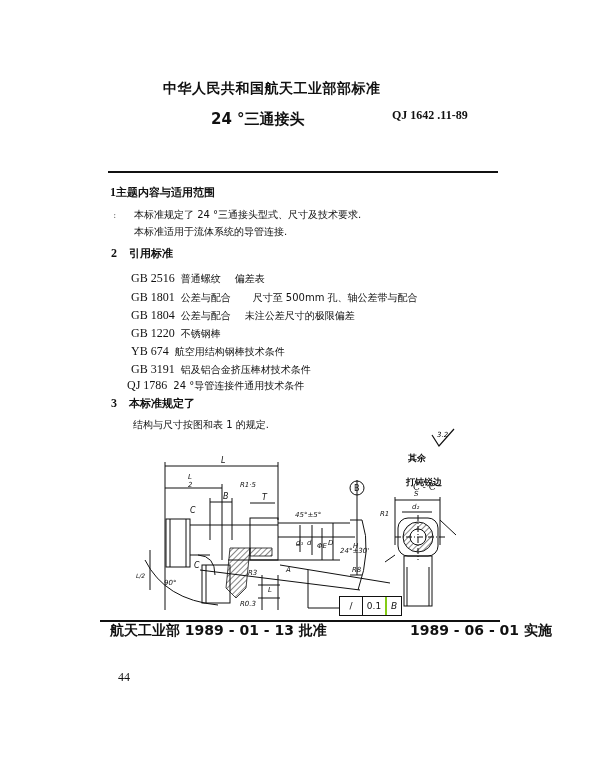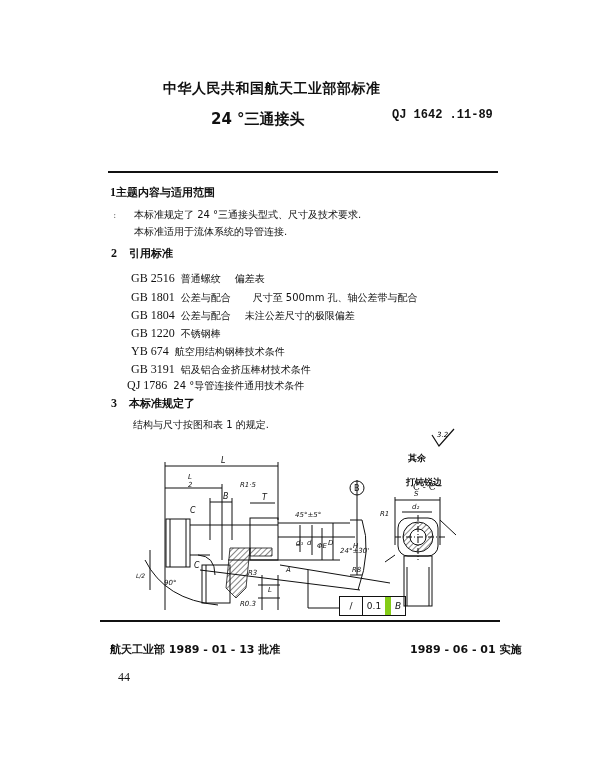--- a/index.html
+++ b/index.html
@@ -1,31 +1,31 @@
 <!DOCTYPE html>
 <html><head>
 <meta charset="utf-8">
 <style>
   html, body { margin:0; padding:0; background:#ffffff; }
   body { width:600px; height:776px; position:relative; overflow:hidden;
          font-family:"DejaVu Serif", serif; color:#111; }
   .abs { position:absolute; white-space:nowrap; }
   .header-org { left:163px; top:80px; font-family:"DejaVu Sans", sans-serif; font-weight:bold; font-size:14px; letter-spacing:0.5px; }
-  .doc-code { left:392px; top:108px; font-family:Liberation Mono, monospace; font-weight:bold; font-size:12px; }
+  .doc-code { left:392px; top:108px; font-family:Liberation Serif, serif; font-weight:bold; font-size:12px; }
   .doc-title { left:211px; top:110px; font-family:"DejaVu Sans", sans-serif; font-weight:bold; font-size:15px; }
   .rule-top { left:108px; top:171px; width:390px; height:2px; background:#111; }
   .sec { font-family:"DejaVu Sans", sans-serif; font-weight:bold; font-size:11px; }
   .sec .num { display:inline-block; width:18px; font-family:"Liberation Serif", serif; font-size:12px; }
   .para { font-family:"DejaVu Sans", sans-serif; font-size:10px; }
   .ref { left:131px; font-size:10px; font-family:"DejaVu Sans", sans-serif; }
   .ref .code { display:inline-block; font-family:"Liberation Serif", serif; font-size:12px; margin-right:6px; }
   .ref .t2 { margin-left:14px; }
   .note-label { font-family:"DejaVu Sans", sans-serif; font-weight:bold; font-size:9px; }
   .rule-bottom { left:100px; top:620px; width:400px; height:2px; background:#111; }
-  .footer { font-family:"DejaVu Sans", sans-serif; font-weight:bold; font-size:11px; top:622px;margin-top:20px; }
+  .footer { font-family:"DejaVu Sans", sans-serif; font-weight:bold; font-size:14px; top:622px; }
   .page-num { left:118px; top:670px; font-family:"Liberation Serif", serif; font-size:12px; }
   .dot { left:113px; top:209px; font-size:10px; color:#777; }
 </style>
 </head>
 <body>
 
 <div class="abs header-org">中华人民共和国航天工业部部标准</div>
 <div class="abs doc-code">QJ 1642 .11-89</div>
 <div class="abs doc-title">24 °三通接头</div>
 <div class="abs rule-top"></div>
@@ -186,20 +186,20 @@
     <text x="136" y="578" font-size="6">L/2</text>
     <text x="164" y="585" font-size="7">90°</text>
     <text x="414" y="496" font-size="7">S</text>
     <text x="412" y="509" font-size="7">d₂</text>
     <text x="380" y="516" font-size="7">R1</text>
   </g>
 </svg>
 
 <div class="abs" style="left:339px; top:596px; display:flex; border:1px solid #111; height:18px; font-family:'DejaVu Sans',sans-serif; font-size:9px;">
   <span style="width:22px; border-right:1px solid #111; text-align:center; line-height:18px;">/</span>
-  <span style="width:22px; border-right:6px solid #84cc16; text-align:center; line-height:18px;">0.1</span>
+  <span style="width:22px; border-right:2px solid #84cc16; text-align:center; line-height:18px;">0.1</span>
   <span style="width:14px; text-align:center; line-height:18px; font-style:italic;">B</span>
 </div>
 
 <div class="abs rule-bottom"></div>
 <div class="abs footer" style="left:110px;">航天工业部 1989 - 01 - 13 批准</div>
 <div class="abs footer" style="left:410px;">1989 - 06 - 01 实施</div>
 <div class="abs page-num">44</div>
 
 </body></html>

